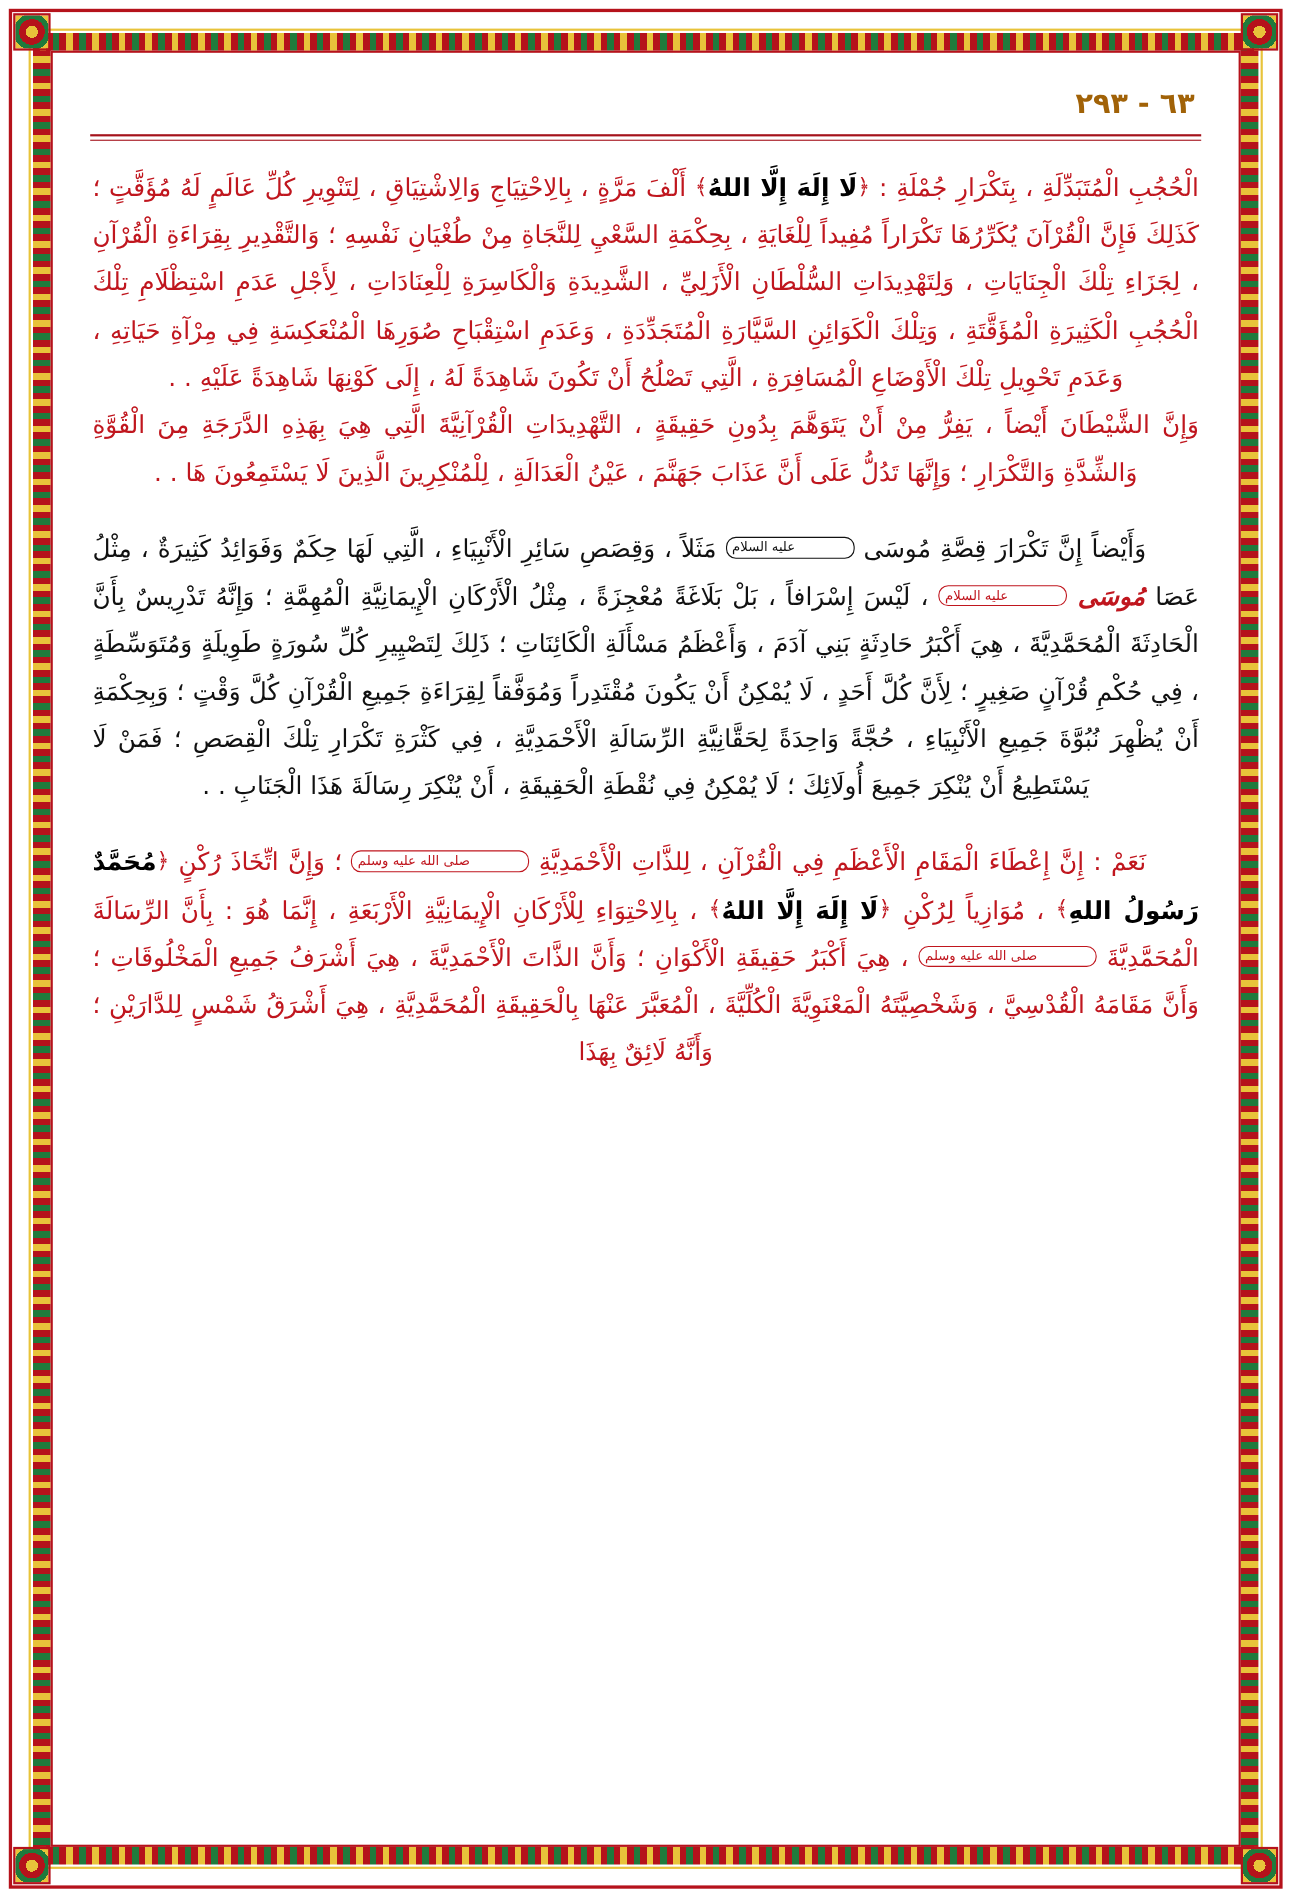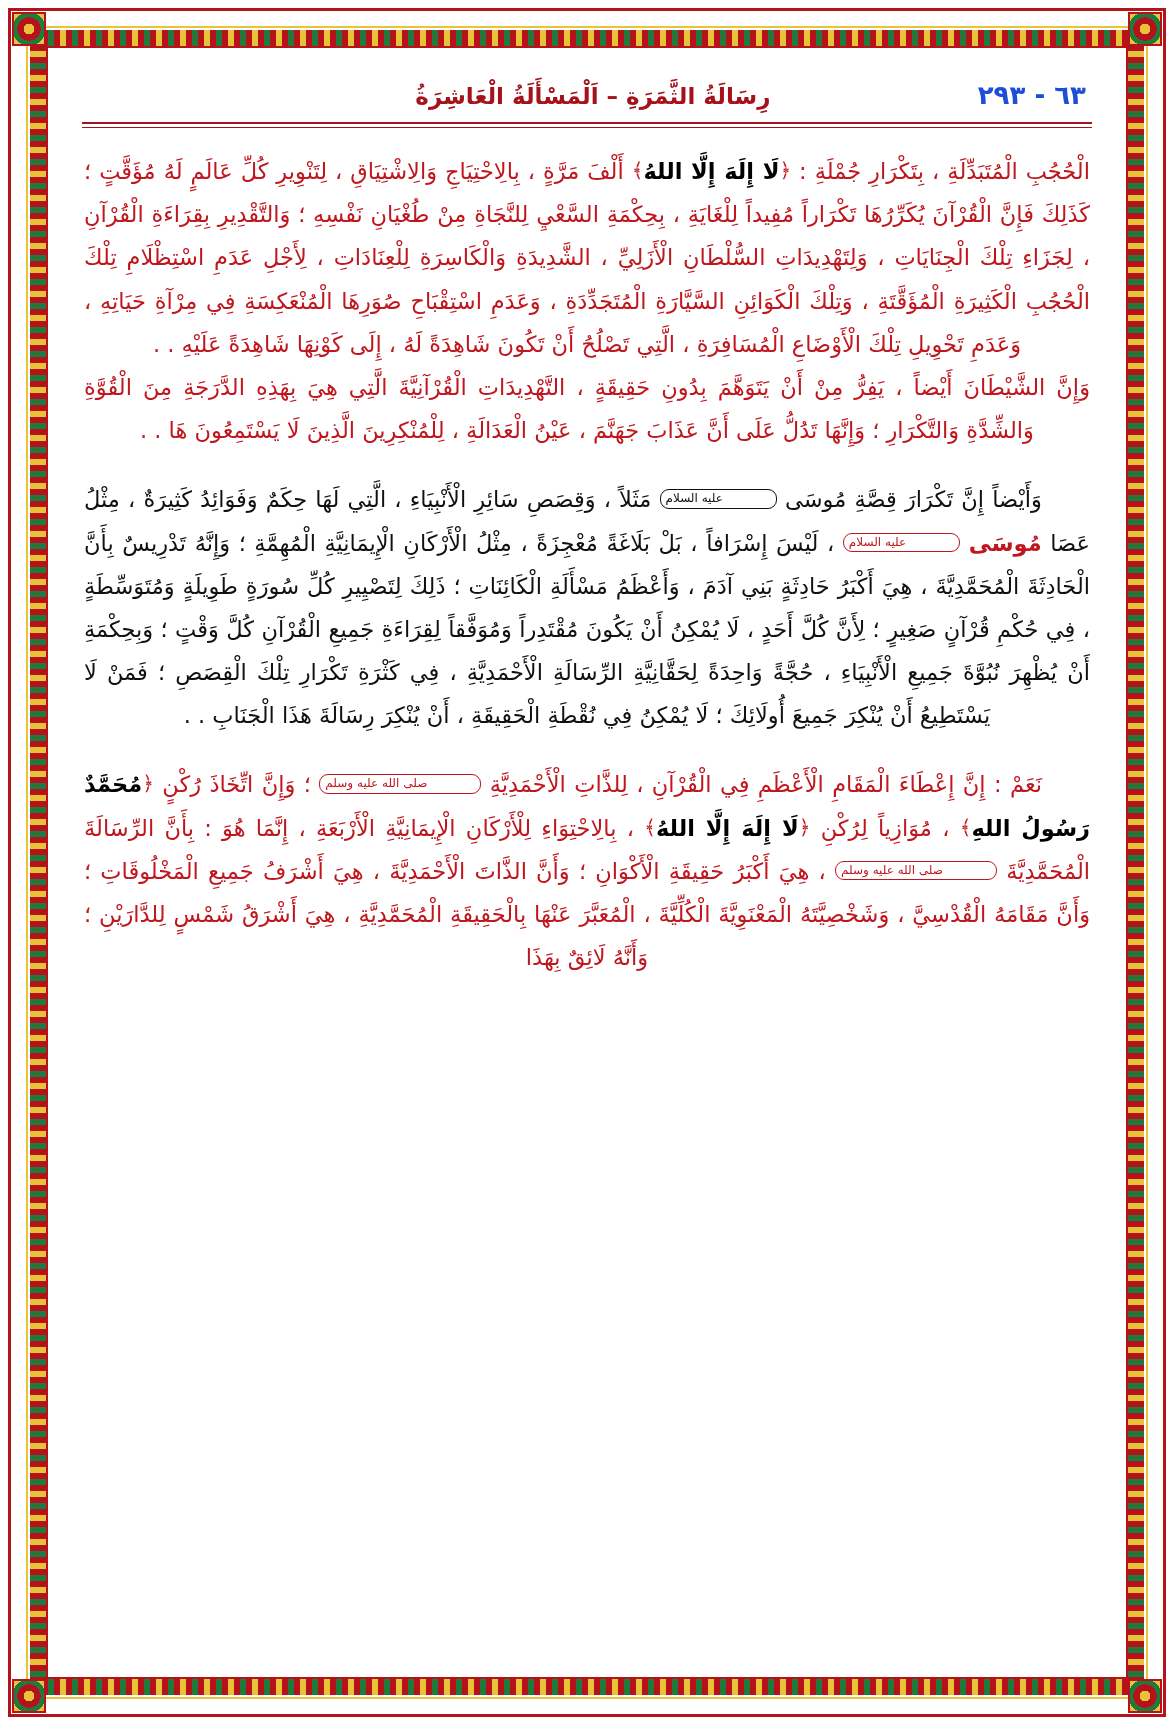--- a/index.html
+++ b/index.html
@@ -105,21 +105,21 @@
   
   .header {
     display: flex;
     flex-direction: row;
     align-items: baseline;
     justify-content: space-between;
     direction: rtl;
     padding: 4px 14px 0 14px;
   }
   .page-number {
-    color: #1d4ed8;
+    color: #a16207;
     font-size: 26px;
     font-weight: bold;
     letter-spacing: 1px;
     white-space: nowrap;
   }
   .book-title {
     color: #a5121b;
     font-size: 23px;
     font-weight: bold;
     text-align: center;
@@ -184,40 +184,40 @@
     vertical-align: 5px;
     white-space: nowrap;
   }
   .salawat.dark {
     color: #111111;
     border-color: #111111;
   }
   .emph-red {
     color: #c0161e;
     font-weight: bold;
+    font-style: italic;
   }
 </style>
 </head>
 <body>
 
 <div class="page">
 
   <div class="border-outer"></div>
   <div class="border-ornament"></div>
   <div class="corner tl"></div>
   <div class="corner tr"></div>
   <div class="corner bl"></div>
   <div class="corner br"></div>
   <div class="border-inner"></div>
 
   <div class="content">
 
     <div class="header">
       <div class="page-number">٦٣ - ٢٩٣</div>
-      <div class="book-title">رِسَالَةُ الثَّمَرَةِ – اَلْمَسْأَلَةُ الْعَاشِرَةُ</div>
       <div class="header-spacer"></div>
     </div>
 
     <div class="rule"></div>
     <div class="rule2"></div>
 
     <div class="body">
 
       <p class="para red" id="p1">
         <span>الْحُجُبِ الْمُتَبَدِّلَةِ ، بِتَكْرَارِ جُمْلَةِ : </span><span class="orn">﴿</span><span class="quran">لَا إِلَهَ إِلَّا اللهُ</span><span class="orn">﴾</span><span> أَلْفَ مَرَّةٍ ، بِالِاحْتِيَاجِ وَالِاشْتِيَاقِ ، لِتَنْوِيرِ كُلِّ عَالَمٍ لَهُ مُؤَقَّتٍ ؛ كَذَلِكَ فَإِنَّ الْقُرْآنَ يُكَرِّرُهَا تَكْرَاراً مُفِيداً لِلْغَايَةِ ، بِحِكْمَةِ السَّعْيِ لِلنَّجَاةِ مِنْ طُغْيَانِ نَفْسِهِ ؛ وَالتَّقْدِيرِ بِقِرَاءَةِ الْقُرْآنِ ، لِجَزَاءِ تِلْكَ الْجِنَايَاتِ ، وَلِتَهْدِيدَاتِ السُّلْطَانِ الْأَزَلِيِّ ، الشَّدِيدَةِ وَالْكَاسِرَةِ لِلْعِنَادَاتِ ، لِأَجْلِ عَدَمِ اسْتِظْلَامِ تِلْكَ الْحُجُبِ الْكَثِيرَةِ الْمُؤَقَّتَةِ ، وَتِلْكَ الْكَوَائِنِ السَّيَّارَةِ الْمُتَجَدِّدَةِ ، وَعَدَمِ اسْتِقْبَاحِ صُوَرِهَا الْمُنْعَكِسَةِ فِي مِرْآةِ حَيَاتِهِ ، وَعَدَمِ تَحْوِيلِ تِلْكَ الْأَوْضَاعِ الْمُسَافِرَةِ ، الَّتِي تَصْلُحُ أَنْ تَكُونَ شَاهِدَةً لَهُ ، إِلَى كَوْنِهَا شَاهِدَةً عَلَيْهِ . .</span>

